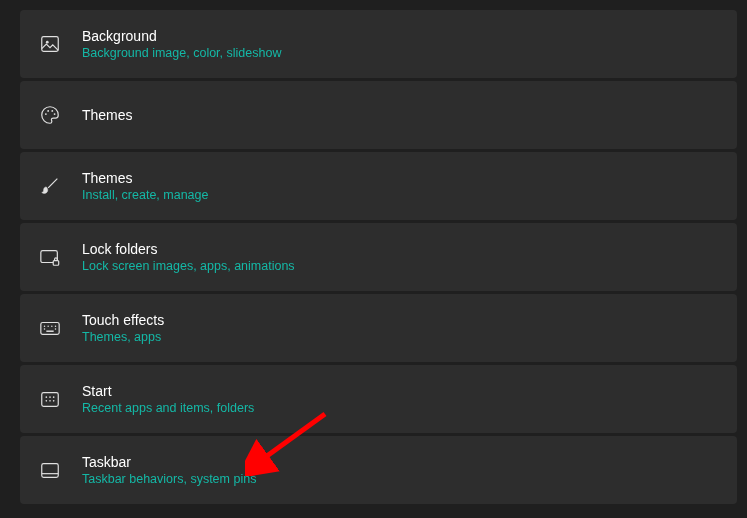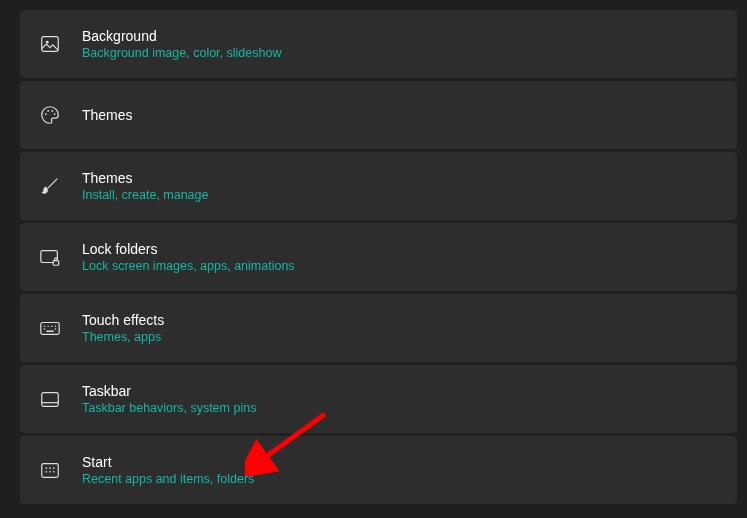--- a/index.html
+++ b/index.html
@@ -143,44 +143,44 @@
     <div class="text-block">
       <div class="title">Touch effects</div>
       <div class="subtitle">Themes, apps</div>
     </div>
   </div>
 
   <div class="settings-item">
     <span class="icon-slot">
       <svg viewBox="0 0 24 24">
           <rect x="3" y="5" width="18" height="15" rx="2"></rect>
-          <line x1="3" y1="16" x2="21" y2="16"></line>
-        </svg>
-    </span>
-    <div class="text-block">
-      <div class="title">Taskbar</div>
-      <div class="subtitle">Taskbar behaviors, system pins</div>
-    </div>
-  </div>
-
-  <div class="settings-item">
-    <span class="icon-slot">
-      <svg viewBox="0 0 24 24">
-          <rect x="3" y="5" width="18" height="15" rx="2"></rect>
           <circle cx="8" cy="10" r="0.9" fill="#e0e0e0" stroke="none"></circle>
           <circle cx="12" cy="10" r="0.9" fill="#e0e0e0" stroke="none"></circle>
           <circle cx="16" cy="10" r="0.9" fill="#e0e0e0" stroke="none"></circle>
           <circle cx="8" cy="14" r="0.9" fill="#e0e0e0" stroke="none"></circle>
           <circle cx="12" cy="14" r="0.9" fill="#e0e0e0" stroke="none"></circle>
           <circle cx="16" cy="14" r="0.9" fill="#e0e0e0" stroke="none"></circle>
         </svg>
     </span>
     <div class="text-block">
       <div class="title">Start</div>
       <div class="subtitle">Recent apps and items, folders</div>
+    </div>
+  </div>
+
+  <div class="settings-item">
+    <span class="icon-slot">
+      <svg viewBox="0 0 24 24">
+          <rect x="3" y="5" width="18" height="15" rx="2"></rect>
+          <line x1="3" y1="16" x2="21" y2="16"></line>
+        </svg>
+    </span>
+    <div class="text-block">
+      <div class="title">Taskbar</div>
+      <div class="subtitle">Taskbar behaviors, system pins</div>
     </div>
   </div>
 
 </div>
 
 <svg class="arrow-overlay" style="left:245px; top:406px;" width="90" height="70" viewBox="0 0 90 70">
   <defs>
     <marker id="arrowhead" markerWidth="8" markerHeight="8" refX="2" refY="4" orient="auto">
       <polygon points="0 0, 8 4, 0 8" fill="#ff0000"></polygon>
     </marker>

